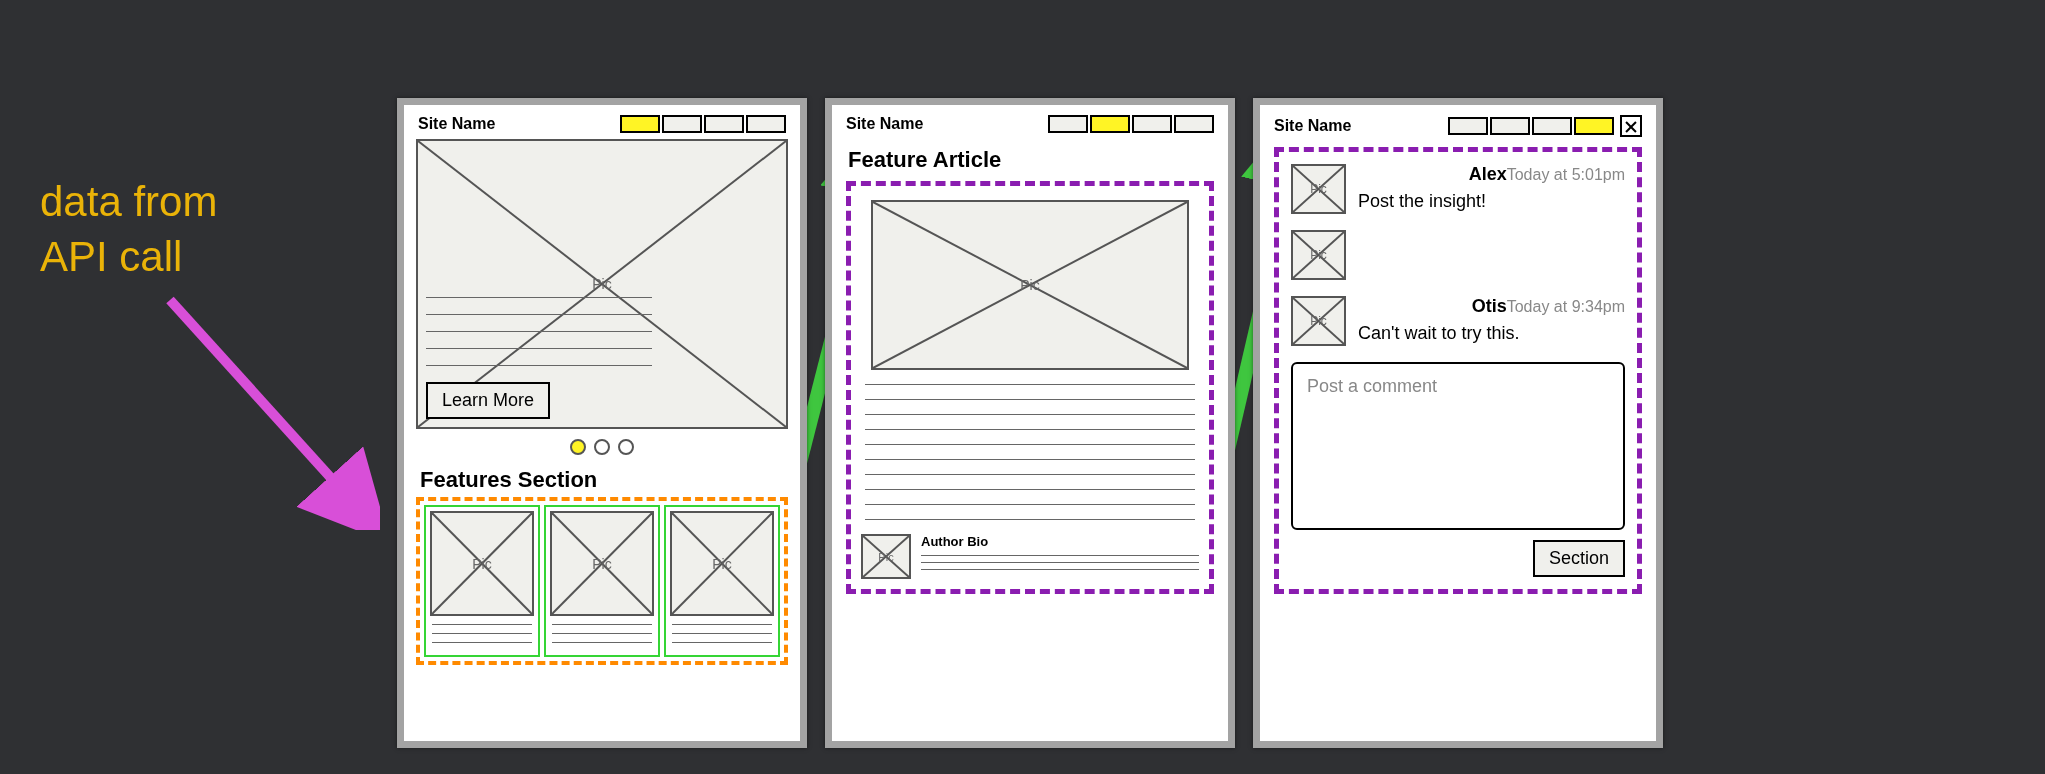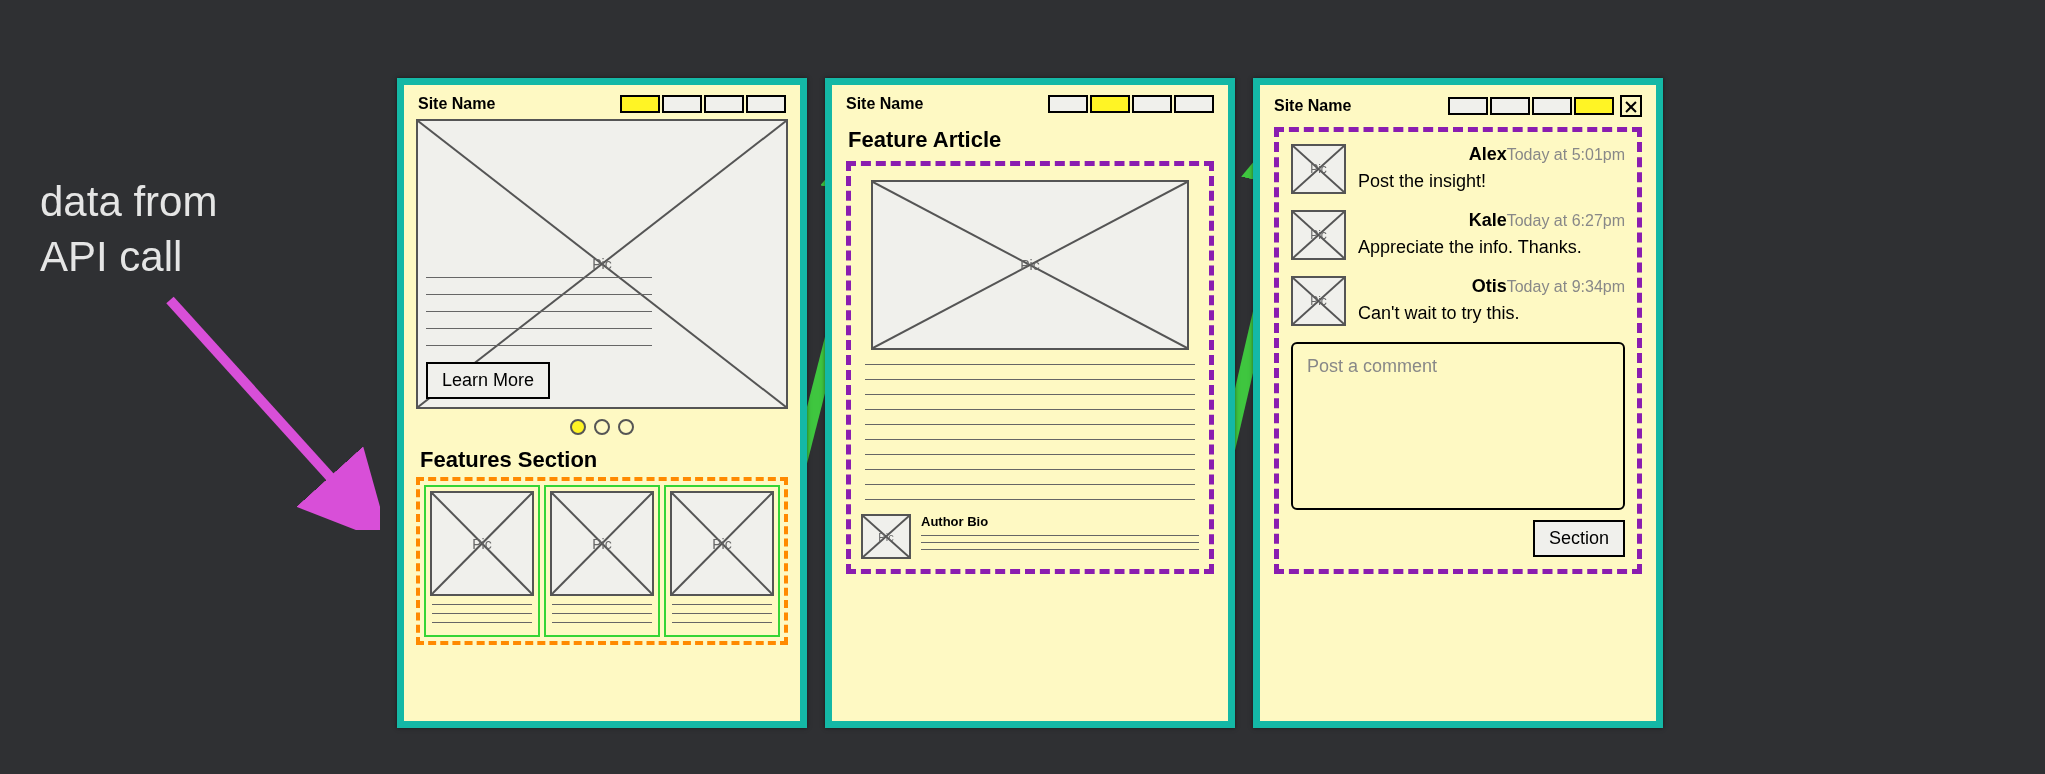--- a/index.html
+++ b/index.html
@@ -11,39 +11,40 @@
     font-family: Arial, Helvetica, sans-serif;
     position: relative;
     overflow: hidden;
   }
 
   
   .annotation-label {
     position: absolute;
     left: 40px;
     top: 175px;
-    color: #e5e5e5;
+    color: #eab308;
     font-size: 42px;
     font-weight: 500;
     line-height: 1.3;
   }
 
   
   .arrow-svg {
     position: absolute;
     pointer-events: none;
   }
 
   
   .screen {
     position: absolute;
-    background: #fef9c3;
-    border: 7px solid #14b8a6;
+    background: #ffffff;
+    border: 7px solid #a3a3a3;
     box-shadow: 0 0 4px rgba(0,0,0,.5);
     box-sizing: border-box;
+    margin-top: 20px;
   }
   .screen-1 { left: 397px;  top: 78px; width: 410px; height: 650px; }
   .screen-2 { left: 825px;  top: 78px; width: 410px; height: 650px; }
   .screen-3 { left: 1253px; top: 78px; width: 410px; height: 650px; }
 
   .screen-header {
     display: flex;
     justify-content: space-between;
     align-items: center;
     padding: 10px 14px 6px 14px;
@@ -425,27 +426,20 @@
     </div>
 
     <div class="comment">
       <div class="pic-box">
         <svg class="cross">
             <line x1="0" y1="0" x2="100%" y2="100%" stroke="#555" stroke-width="2"></line>
             <line x1="100%" y1="0" x2="0" y2="100%" stroke="#555" stroke-width="2"></line>
           </svg>
         <span>Pic</span>
       </div>
-      <div class="meta">
-        <div class="top">
-          <span class="name">Kale</span>
-          <span class="time">Today at 6:27pm</span>
-        </div>
-        <div class="body">Appreciate the info. Thanks.</div>
-      </div>
     </div>
 
     <div class="comment">
       <div class="pic-box">
         <svg class="cross">
             <line x1="0" y1="0" x2="100%" y2="100%" stroke="#555" stroke-width="2"></line>
             <line x1="100%" y1="0" x2="0" y2="100%" stroke="#555" stroke-width="2"></line>
           </svg>
         <span>Pic</span>
       </div>

